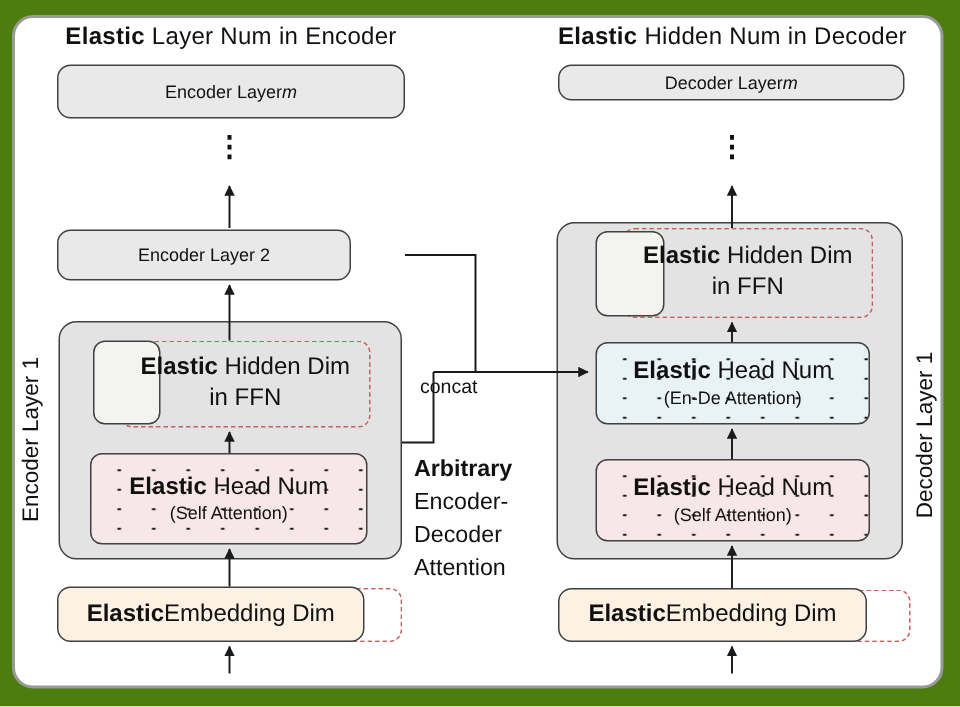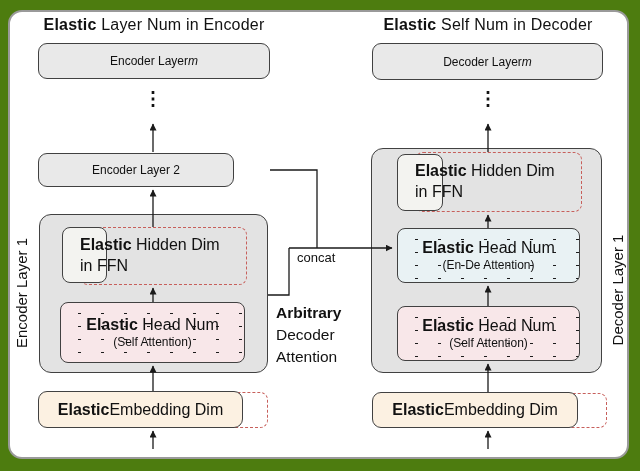--- a/index.html
+++ b/index.html
@@ -18,21 +18,21 @@
   #enc-title{left:38px;top:16px;width:232px;}
   #dec-title{left:372px;top:16px;width:232px;}
 
   .graybox{
     position:absolute;background:#e9e9e9;border:1.5px solid #414141;border-radius:9px;
     box-sizing:border-box;display:flex;align-items:center;justify-content:center;
     font-size:12px;white-space:nowrap;
   }
   .graybox .it{font-style:italic;}
   #enc-layer-m{left:38px;top:43px;width:232px;height:36px;}
-  #dec-layer-m{left:372px;top:43px;width:231px;height:37px;}
+  #dec-layer-m{left:372px;top:43px;width:231px;height:24px;}
   #enc-layer-2{left:38px;top:153px;width:196px;height:34px;}
 
   .dots{
     position:absolute;font-size:19px;font-weight:bold;line-height:1;width:20px;text-align:center;
   }
   #enc-dots{left:143px;top:89px;}
   #dec-dots{left:478px;top:89px;}
 
   .container{
     position:absolute;background:#e3e3e3;border:1.5px solid #414141;border-radius:12px;
@@ -56,21 +56,21 @@
   #enc-emb-dashed{left:150px;top:392px;width:118px;height:36px;}
   #dec-emb-dashed{left:490px;top:393px;width:117px;height:35px;}
 
   .ffn-solid{
     position:absolute;background:#f3f3f0;border:1.5px solid #414141;border-radius:8px;box-sizing:border-box;
   }
   #enc-ffn-solid{left:62px;top:227px;width:45px;height:56px;}
   #dec-ffn-solid{left:397px;top:154px;width:46px;height:57px;}
 
   .ffn-text{
-    position:absolute;font-size:16px;text-align:left;line-height:21px;white-space:nowrap;
+    position:absolute;font-size:16px;text-align:center;line-height:21px;white-space:nowrap;
   }
   #enc-ffn-text{left:80px;top:234px;width:167px;}
   #dec-ffn-text{left:415px;top:160px;width:167px;}
 
   .headbox{
     position:absolute;border:1.5px solid #414141;border-radius:8px;box-sizing:border-box;
     background-image:radial-gradient(#1c1c1c 1.3px, transparent 1.5px);
     background-size:23px 13px;background-position:7px 4px;
     display:flex;flex-direction:column;align-items:center;justify-content:center;
   }
@@ -81,21 +81,21 @@
   #dec-selfattn{left:397px;top:306px;width:183px;height:55px;background-color:#f8e7e9;}
 
   .embbox{
     position:absolute;background:#fcf1e2;border:1.5px solid #414141;border-radius:9px;
     box-sizing:border-box;display:flex;align-items:center;justify-content:center;
     font-size:16px;white-space:nowrap;
   }
   #enc-embedding{left:38px;top:391px;width:205px;height:37px;}
   #dec-embedding{left:372px;top:392px;width:206px;height:36px;}
 
-  #concat-label{position:absolute;left:297px;top:250px;font-size:13px;}
+  #concat-label{position:absolute;left:280px;top:250px;font-size:13px;}
   #arbitrary-text{position:absolute;left:276px;top:302px;font-size:15.5px;line-height:22px;}
   #arbitrary-text .b{font-weight:bold;}
 
   #connectors{position:absolute;left:0;top:0;pointer-events:none;z-index:6;}
   b{font-weight:bold;}
 </style>
 </head>
 <body>
 
 <div class="canvas">
@@ -128,21 +128,21 @@
     <div class="l1"><b>Elastic</b><span> Head Num</span></div>
     <div class="l2">(Self Attention)</div>
   </div>
 
   <div class="dashedbox" id="enc-emb-dashed"></div>
   <div class="embbox" id="enc-embedding">
       <b>Elastic</b>
       <span> Embedding Dim</span>
     </div>
 
-  <div class="title" id="dec-title"><b>Elastic</b><span> Self Num in Decoder</span></div>
+  <div class="title" id="dec-title"><b>Elastic</b><span> Hidden Num in Decoder</span></div>
 
   <div class="graybox" id="dec-layer-m">
       <span>Decoder Layer </span>
       <span class="it">m</span>
     </div>
 
   <div class="dots" id="dec-dots">⋮</div>
 
   <div class="container" id="dec-container"></div>
   <div class="rotlabel" id="dec-rotlabel">Decoder Layer 1</div>
@@ -166,20 +166,21 @@
 
   <div class="dashedbox" id="dec-emb-dashed"></div>
   <div class="embbox" id="dec-embedding">
       <b>Elastic</b>
       <span> Embedding Dim</span>
     </div>
 
   <div id="concat-label">concat</div>
   <div id="arbitrary-text">
     <div class="b">Arbitrary</div>
+    <div>Encoder-</div>
     <div>Decoder</div>
     <div>Attention</div>
   </div>
 
   <svg id="connectors" width="640" height="471" viewBox="0 0 640 471">
     <defs>
       <marker id="ah" markerWidth="9" markerHeight="8" refX="6.5" refY="3.5" orient="auto" markerUnits="userSpaceOnUse">
         <path d="M0,0 L7,3.5 L0,7 Z" fill="#1a1a1a"></path>
       </marker>
     </defs>

